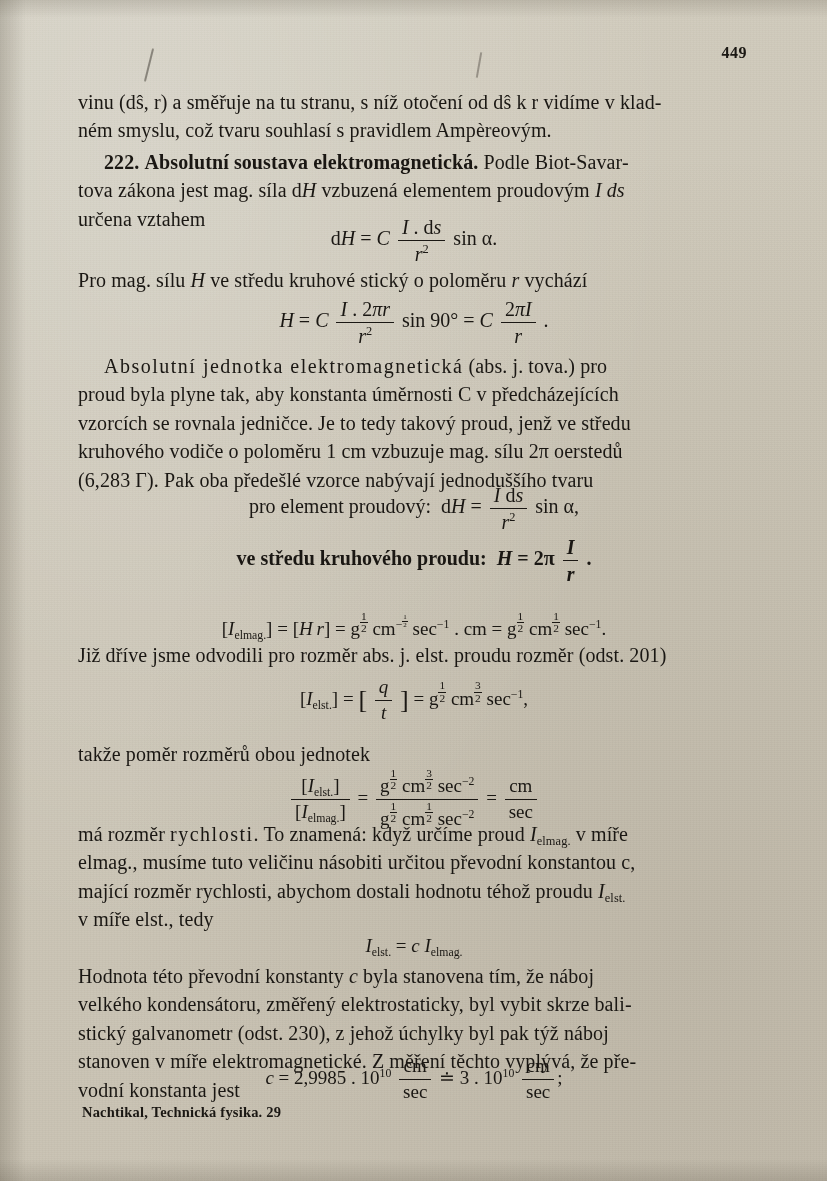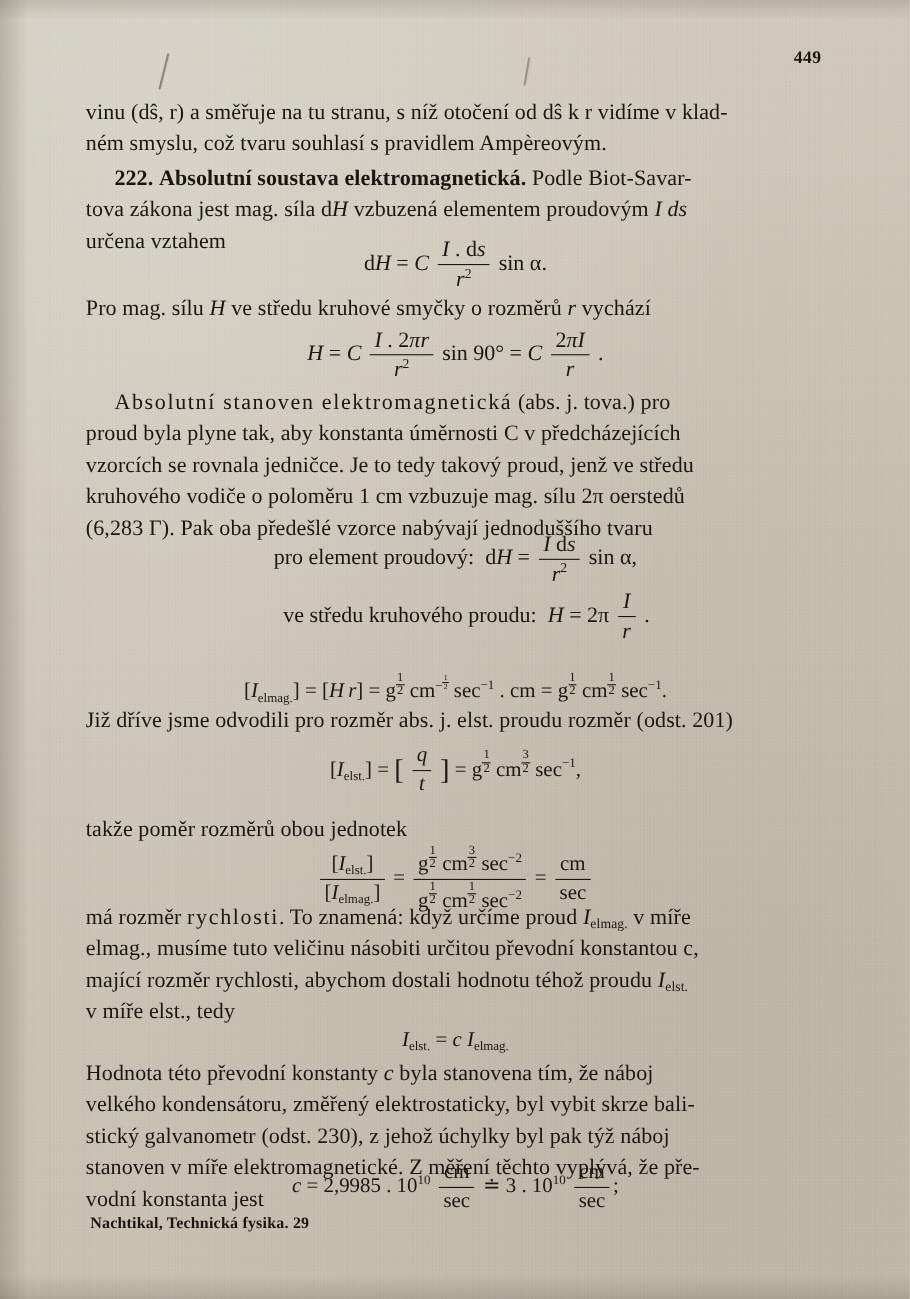--- a/index.html
+++ b/index.html
@@ -167,21 +167,21 @@
       <span class="num"><i>I</i> . d<i>s</i></span>
       <span class="den"><i>r</i><sup>2</sup></span>
     </span>
     <span>sin α.</span>
   </div>
 
   <div class="body-block" style="left:78px; top:266px;">
     <p class="txt">
       <span>Pro mag. sílu</span>
       <i>H</i>
-      <span>ve středu kruhové smyčky o rozměrů</span>
+      <span>ve středu kruhové stický o poloměru</span>
       <i>r</i>
       <span>vychází</span>
     </p>
   </div>
 
   <div class="eq" style="left:78px; top:297px;">
     <i>H</i>
     <span>=</span>
     <i>C</i>
     <span class="frac">
@@ -192,41 +192,41 @@
     <i>C</i>
     <span class="frac">
       <span class="num">2<i>πI</i></span>
       <span class="den"><i>r</i></span>
     </span>
     <span>.</span>
   </div>
 
   <div class="body-block" style="left:78px; top:352px;">
     <p class="txt">
-      <span style="display:inline-block;width:26px"></span><span class="spaced">Absolutní stanoven elektromagnetická</span>
+      <span style="display:inline-block;width:26px"></span><span class="spaced">Absolutní jednotka elektromagnetická</span>
       <span>(abs. j. tova.) pro</span>
     </p>
     <p class="txt">proud byla plyne tak, aby konstanta úměrnosti C v předcházejících</p>
     <p class="txt">vzorcích se rovnala jedničce. Je to tedy takový proud, jenž ve středu</p>
     <p class="txt">kruhového vodiče o poloměru 1 cm vzbuzuje mag. sílu 2π oerstedů</p>
     <p class="txt">(6,283 Γ). Pak oba předešlé vzorce nabývají jednoduššího tvaru</p>
   </div>
 
   <div class="eq" style="left:78px; top:483px;">
     <span>pro element proudový:</span>
     <span>&nbsp;d<i>H</i></span>
     <span>=</span>
     <span class="frac">
       <span class="num"><i>I</i> d<i>s</i></span>
       <span class="den"><i>r</i><sup>2</sup></span>
     </span>
     <span>sin α,</span>
   </div>
 
-  <div class="eq" style="left:88px; top:535px;">
+  <div class="eq" style="left:78px; top:535px;font-weight:bold;">
     <span>ve středu kruhového proudu:</span>
     <span>&nbsp;<i>H</i></span>
     <span>= 2π</span>
     <span class="frac">
       <span class="num"><i>I</i></span>
       <span class="den"><i>r</i></span>
     </span>
     <span>.</span>
   </div>
 

